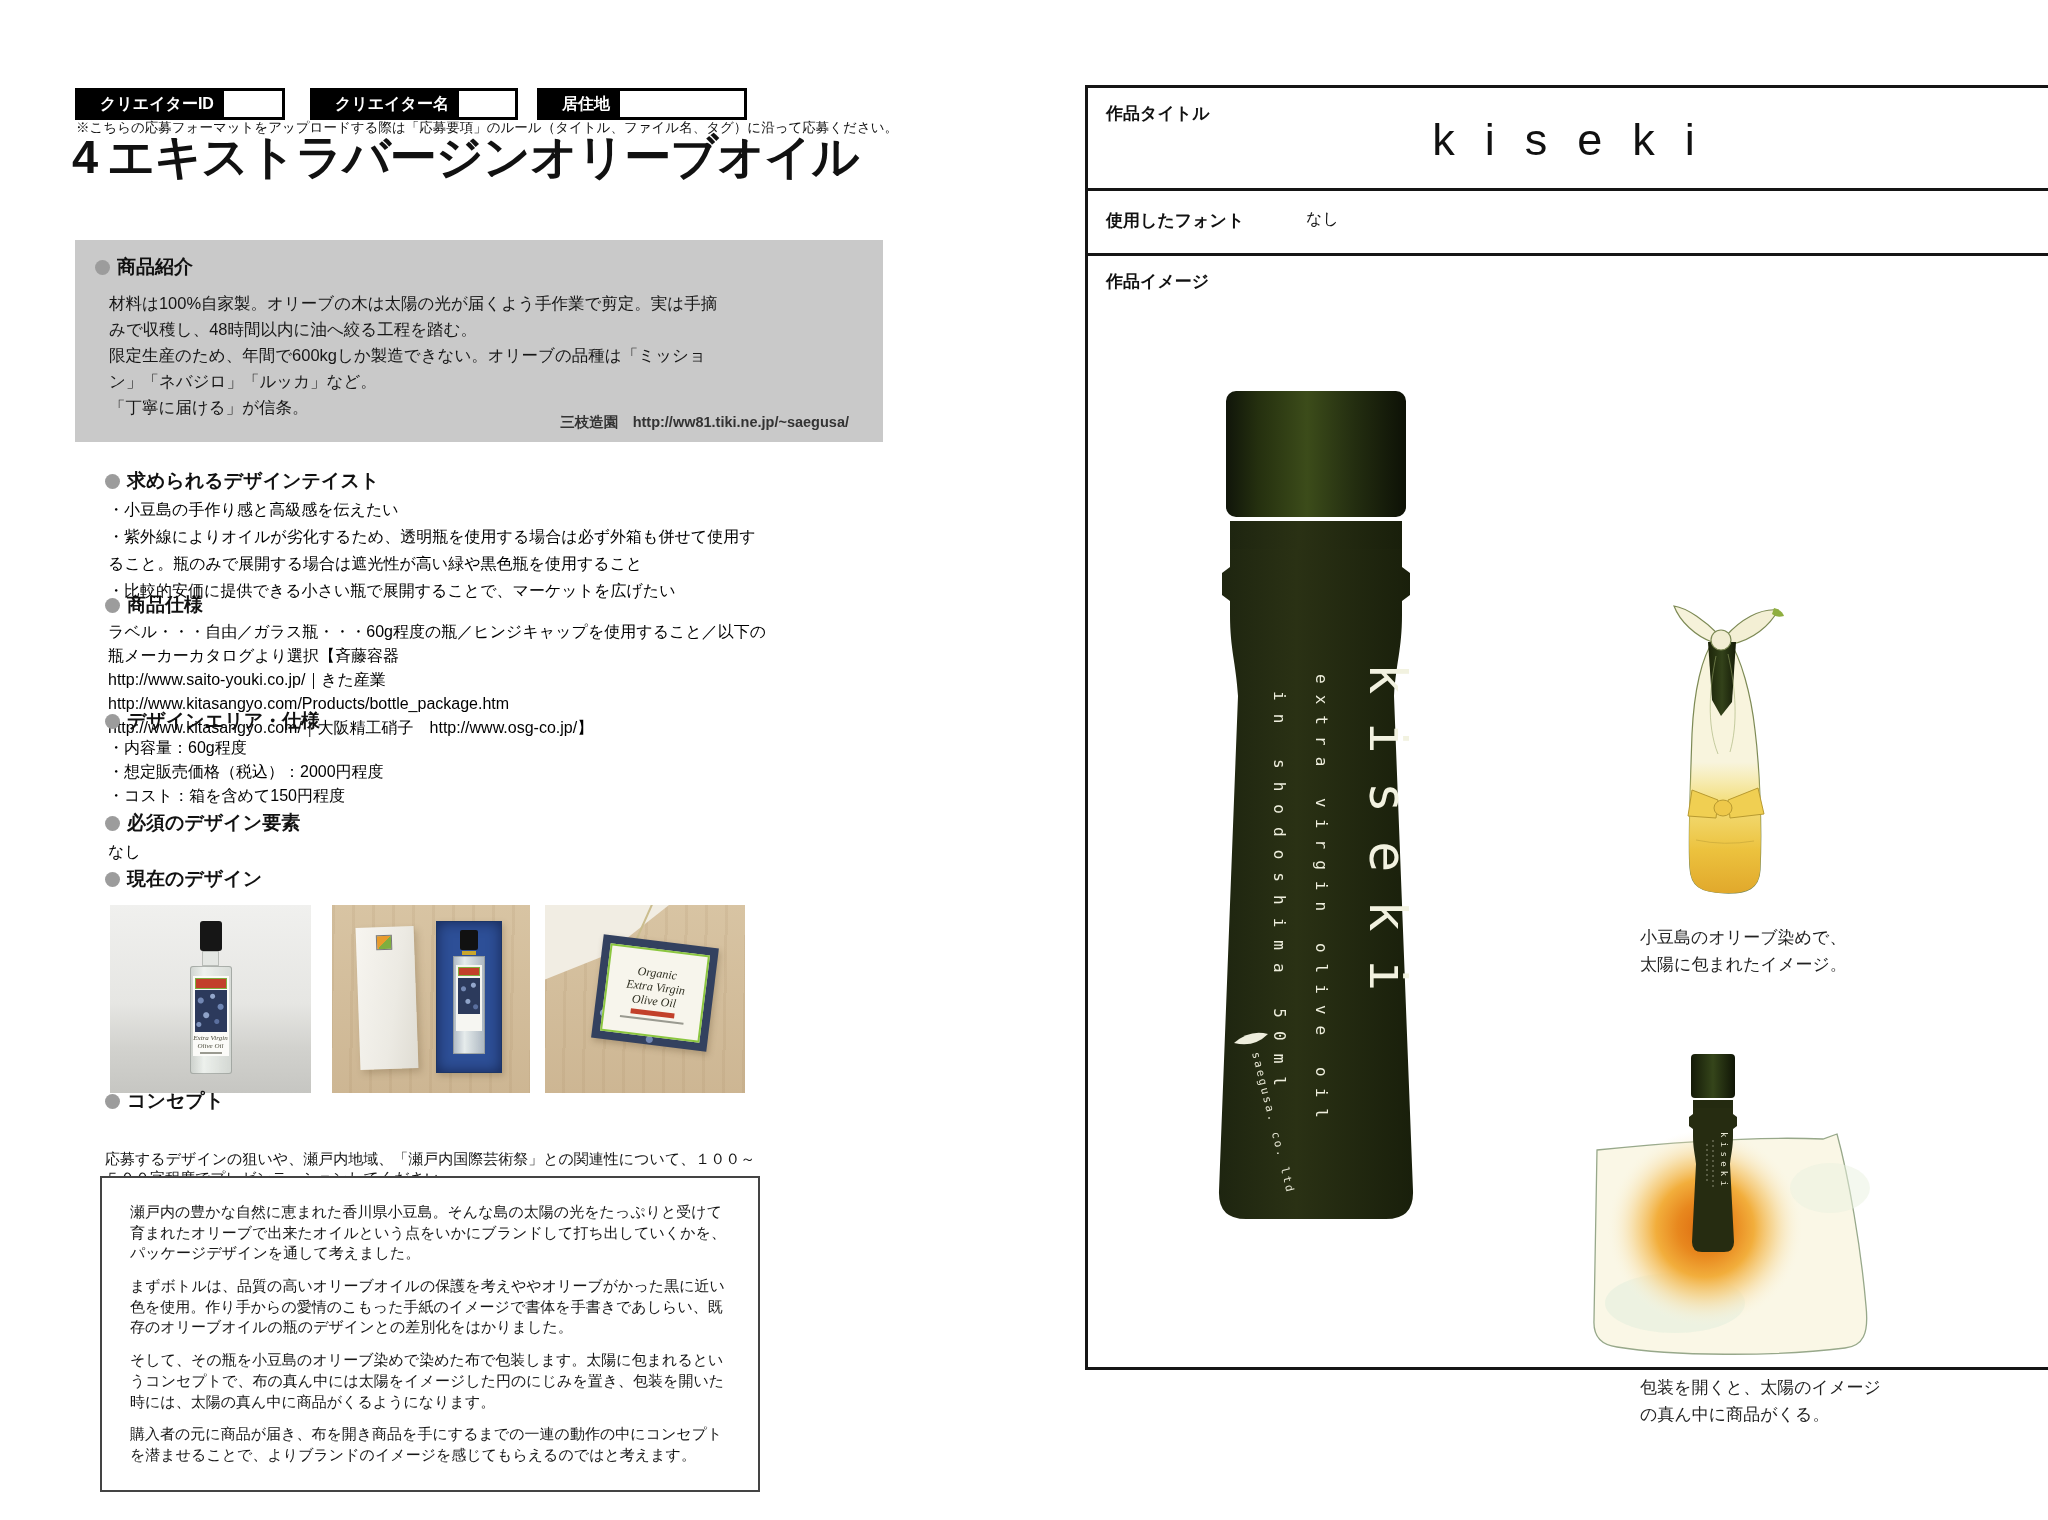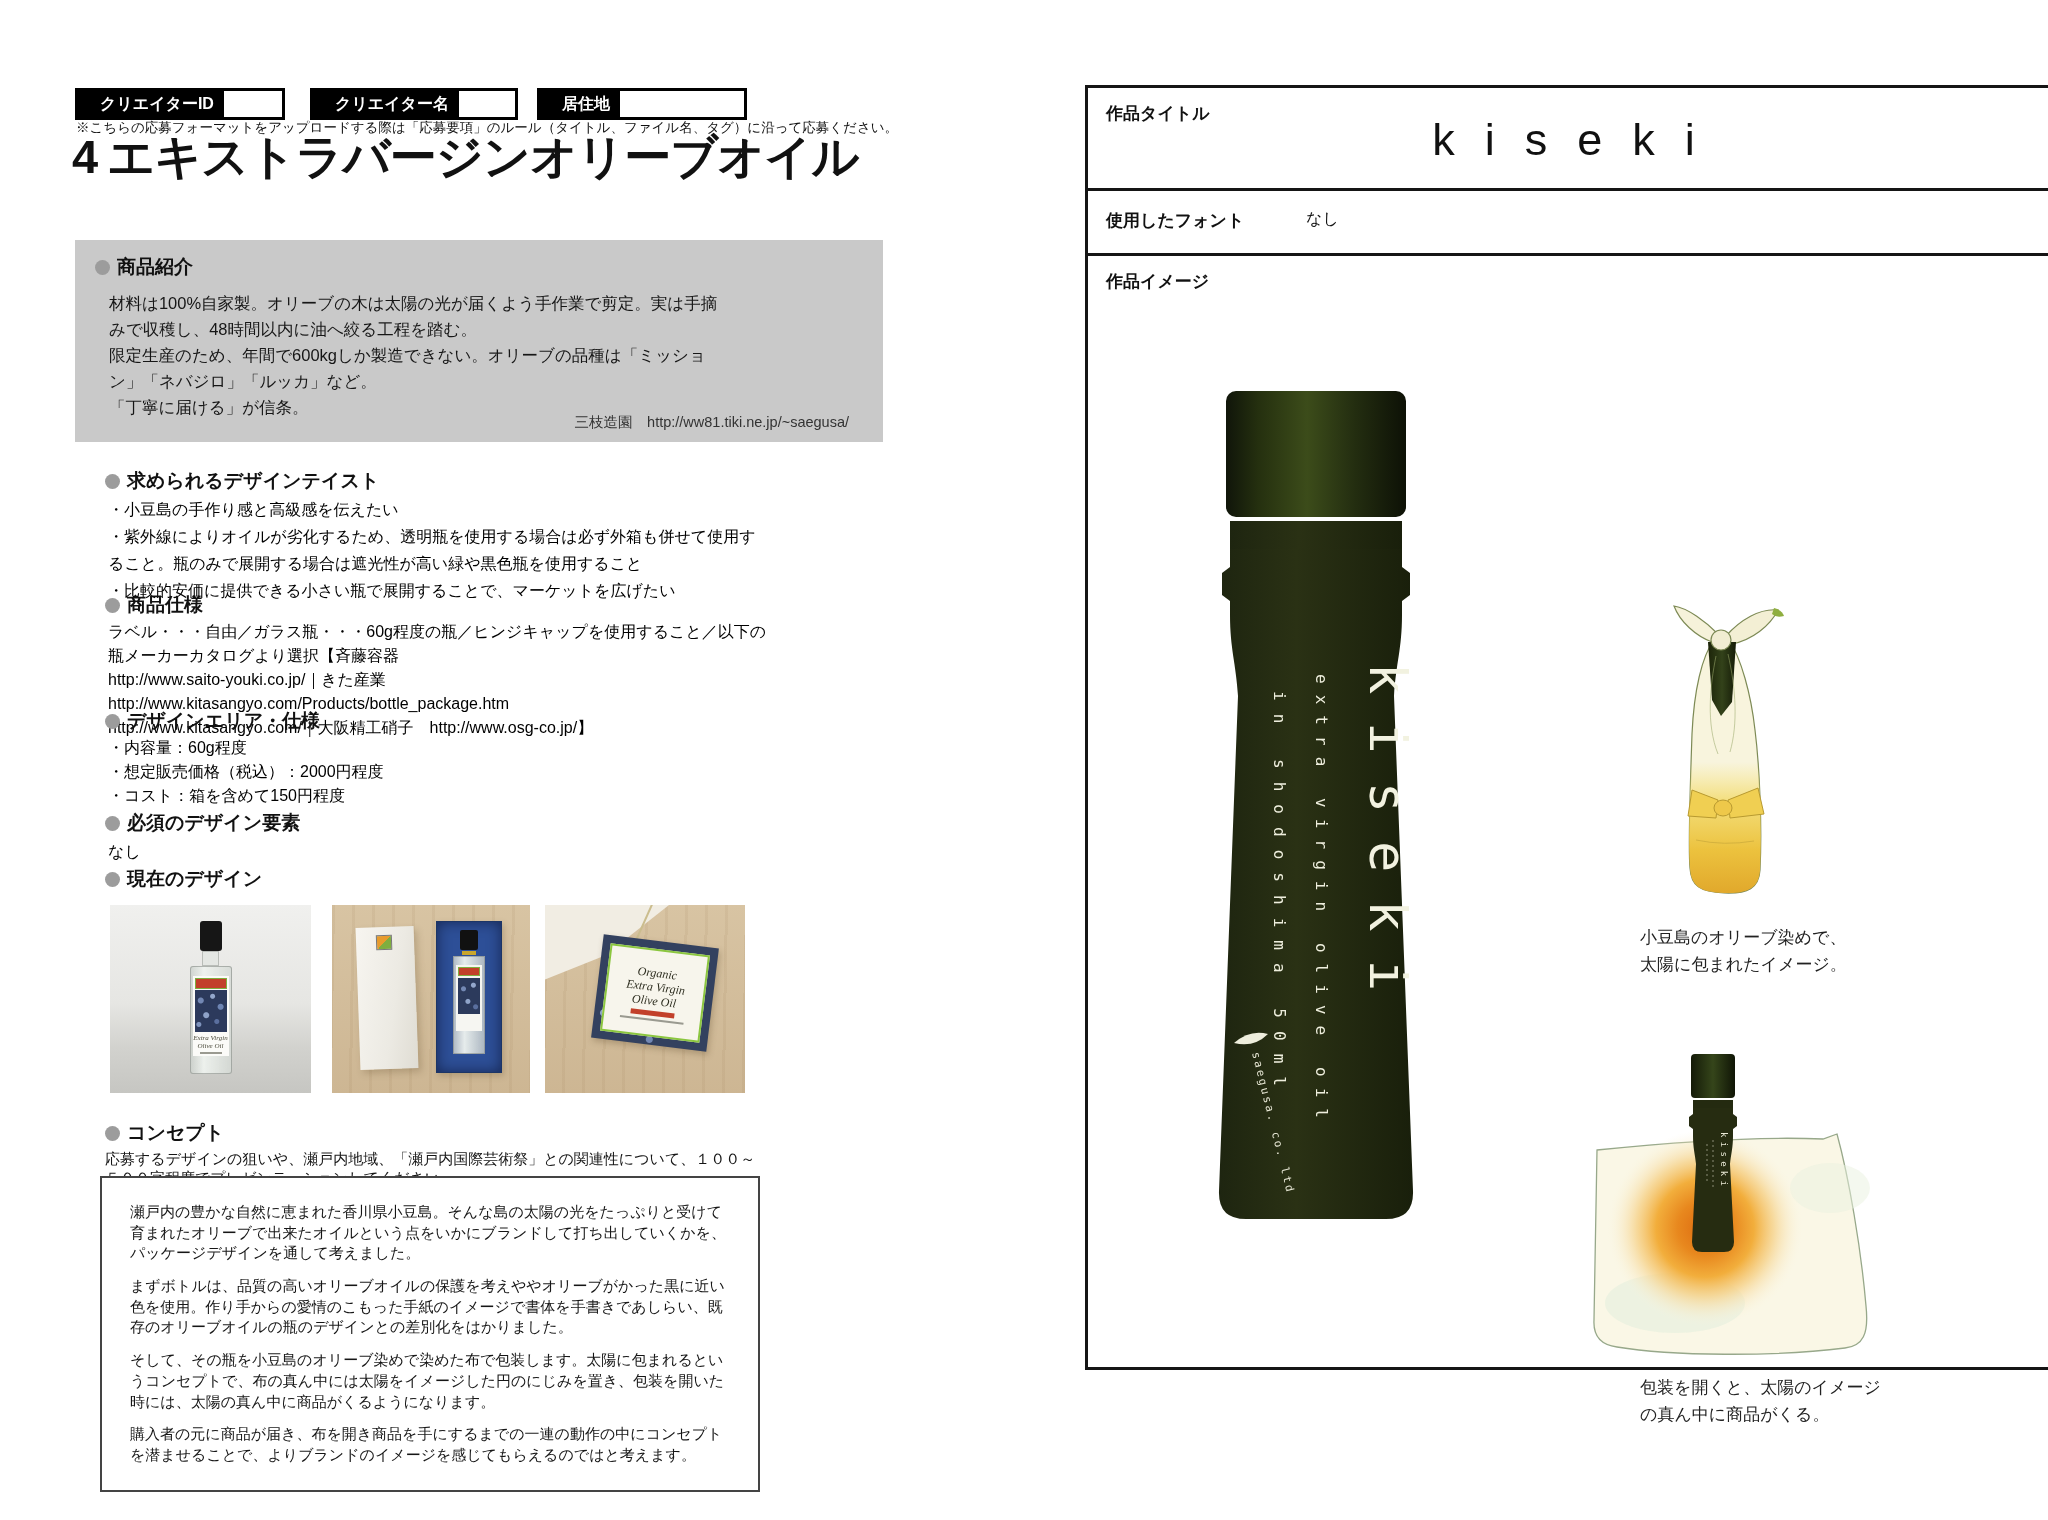--- a/index.html
+++ b/index.html
@@ -19,21 +19,21 @@
 
   
   .sec-h{position:absolute;display:flex;align-items:center;gap:7px;font-weight:bold;font-size:19px;color:#111;}
   .bullet{width:15px;height:15px;border-radius:50%;background:#9c9c9c;flex:0 0 auto;}
   .body-text{position:absolute;font-size:16px;line-height:27px;color:#000000;}
 
   
   .graybox{position:absolute;left:75px;top:240px;width:808px;height:202px;background:#c9c9c9;box-sizing:border-box;}
   .graybox .sec-h{left:20px;top:14px;}
   .graybox .intro-lines{position:absolute;left:34px;top:50px;width:618px;font-size:16.5px;line-height:26px;color:#161616;}
-  .graybox .credit{position:absolute;right:34px;bottom:10px;font-size:14.5px;color:#333;}
+  .graybox .credit{position:absolute;right:34px;bottom:10px;font-size:14.5px;color:#333;font-weight:bold;}
 
   
   .photo{position:absolute;top:905px;height:188px;overflow:hidden;}
   .photo1{left:110px;width:201px;background:linear-gradient(180deg,#f0f0ee 0%,#e6e6e3 52%,#d2d2ce 76%,#c6c6c2 100%);}
   .photo2{left:332px;width:198px;}
   .photo3{left:545px;width:200px;}
   .wood{background:
     repeating-linear-gradient(91deg, rgba(150,118,78,.10) 0 3px, rgba(0,0,0,0) 3px 20px),
     linear-gradient(180deg,#d8c4a3 0%,#cdb693 100%);}
   
@@ -240,21 +240,21 @@
       <div class="p3inner">
         <div class="p3line">Organic</div>
         <div class="p3line">Extra Virgin</div>
         <div class="p3line">Olive Oil</div>
         <div class="p3red"></div>
         <div class="p3small"></div>
       </div>
     </div>
   </div>
 
-  <div class="sec-h" style="left:105px;top:1120px;">
+  <div class="sec-h" style="left:105px;top:1088px;">
     <span class="bullet"></span>
     <span>コンセプト</span>
   </div>
   <div class="concept-instr">応募するデザインの狙いや、瀬戸内地域、「瀬戸内国際芸術祭」との関連性について、１００～５００字程度でプレゼンテーションしてください。</div>
   <div class="concept-box">
     <p>瀬戸内の豊かな自然に恵まれた香川県小豆島。そんな島の太陽の光をたっぷりと受けて育まれたオリーブで出来たオイルという点をいかにブランドして打ち出していくかを、パッケージデザインを通して考えました。</p>
     <p class="gap">まずボトルは、品質の高いオリーブオイルの保護を考えややオリーブがかった黒に近い色を使用。作り手からの愛情のこもった手紙のイメージで書体を手書きであしらい、既存のオリーブオイルの瓶のデザインとの差別化をはかりました。</p>
     <p class="gap">そして、その瓶を小豆島のオリーブ染めで染めた布で包装します。太陽に包まれるというコンセプトで、布の真ん中には太陽をイメージした円のにじみを置き、包装を開いた時には、太陽の真ん中に商品がくるようになります。</p>
     <p>購入者の元に商品が届き、布を開き商品を手にするまでの一連の動作の中にコンセプトを潜ませることで、よりブランドのイメージを感じてもらえるのではと考えます。</p>
   </div>

